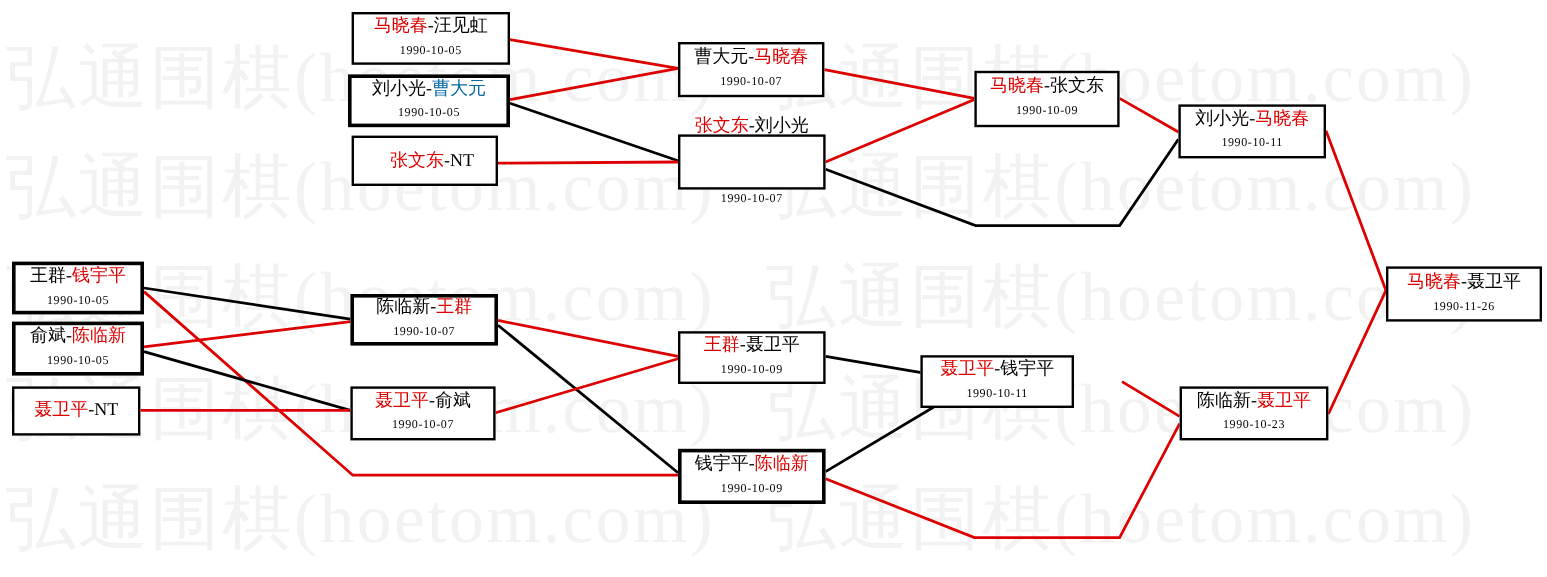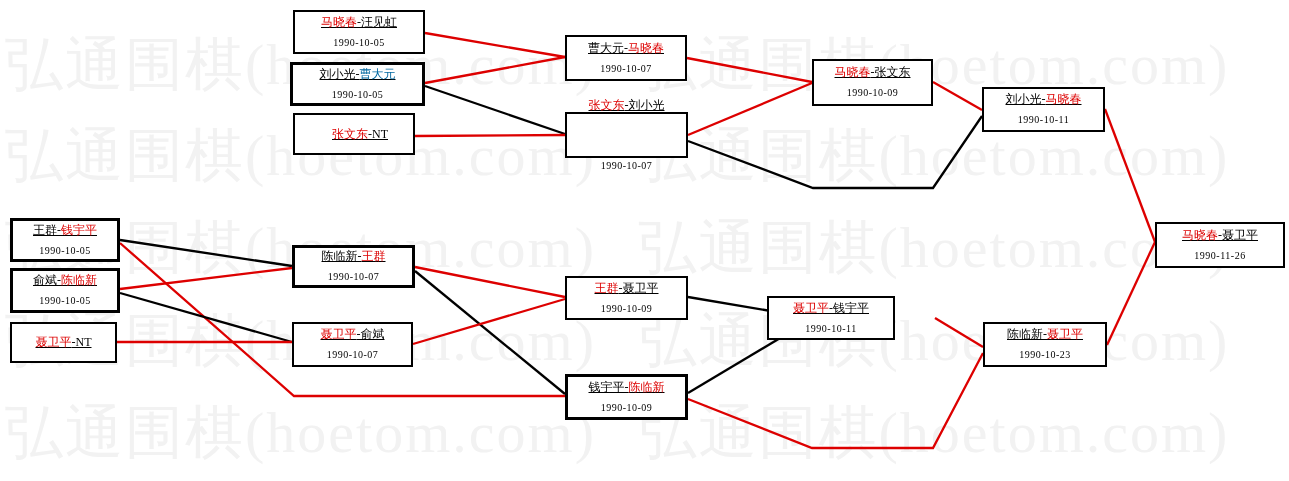--- a/index.html
+++ b/index.html
@@ -11,21 +11,21 @@
     position:absolute;left:5px;white-space:nowrap;color:#f2f2f2;
     font-size:58px;line-height:1;letter-spacing:2px;word-spacing:26px;
     user-select:none;pointer-events:none;z-index:0;
   }
   svg.lines{position:absolute;left:0;top:0;z-index:1;}
   .match-box{
     position:absolute;background:#ffffff;border-style:solid;border-color:#000;
     display:flex;flex-direction:column;align-items:center;justify-content:center;
     box-sizing:border-box;z-index:2;text-align:center;
   }
-  .match-players{font-size:12px;line-height:21px;white-space:nowrap;text-decoration:underline;}
+  .match-players{font-size:15px;line-height:21px;white-space:nowrap;}
   .match-date{font-size:10px;line-height:20px;color:#000;letter-spacing:0.5px;white-space:nowrap;}
 </style>
 </head>
 <body>
 
 <div class="stage">
   <div id="watermarks">
       <div class="watermark-row" style="top: 36px; color: rgb(242, 242, 242);">弘通围棋(hoetom.com) 弘通围棋(hoetom.com)</div>
       <div class="watermark-row" style="top: 127px; color: rgb(242, 242, 242);">弘通围棋(hoetom.com) 弘通围棋(hoetom.com)</div>
       <div class="watermark-row" style="top: 219px; color: rgb(242, 242, 242);">弘通围棋(hoetom.com) 弘通围棋(hoetom.com)</div>

